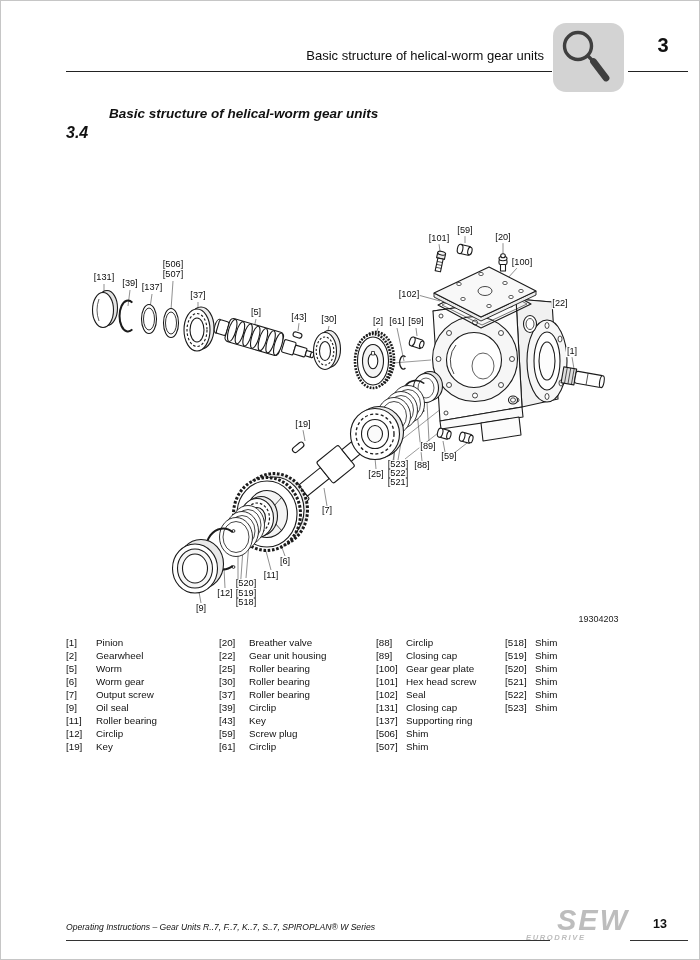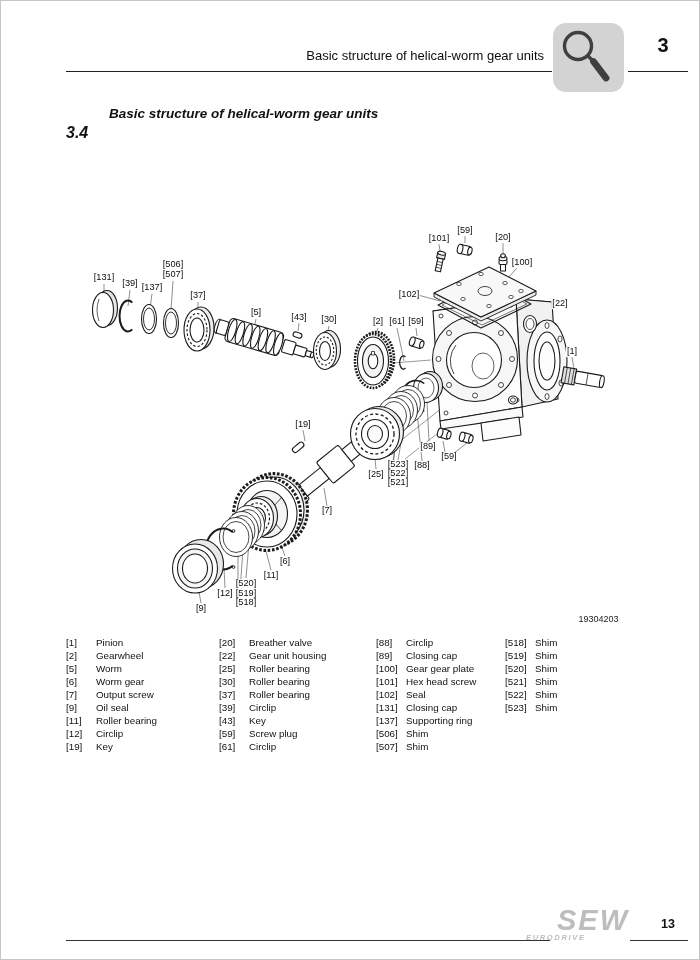--- a/index.html
+++ b/index.html
@@ -34,21 +34,21 @@
   .parts-col.c3{left:439px;}
   .part-row{line-height:12.95px;white-space:nowrap;}
   .part-num{display:inline-block;width:30px;}
 
   
   .foot-text{position:absolute;left:65px;top:921px;font-size:8.6px;font-style:italic;color:#111;}
   .foot-rule-l{left:65px;top:939px;width:484px;height:1px;background:#333;}
   .foot-rule-r{left:629px;top:939px;width:58px;height:1px;background:#333;}
   .logo-sew{position:absolute;left:556px;top:905px;font-size:29px;font-weight:bold;font-style:italic;color:#bdbdbd;letter-spacing:2px;line-height:1;}
   .logo-sub{position:absolute;left:525px;top:932px;font-size:7.6px;font-weight:bold;font-style:italic;color:#bdbdbd;letter-spacing:1.6px;}
-  .foot-page{position:absolute;left:644px;top:916px;width:30px;text-align:right;font-size:12.5px;font-weight:bold;}
+  .foot-page{position:absolute;left:644px;top:916px;width:30px;text-align:center;font-size:12.5px;font-weight:bold;}
 </style>
 </head>
 <body>
 
 <div class="page">
 
   <div class="hdr-sub">Basic structure of helical-worm gear units</div>
   <div class="hdr-iconbox">
     <span>
       <svg width="71" height="69" viewBox="0 0 71 69">
@@ -400,19 +400,20 @@
       <div class="parts-col c3">
         <div class="part-row"><span class="part-num">[518]</span><span class="part-name">Shim</span></div>
         <div class="part-row"><span class="part-num">[519]</span><span class="part-name">Shim</span></div>
         <div class="part-row"><span class="part-num">[520]</span><span class="part-name">Shim</span></div>
         <div class="part-row"><span class="part-num">[521]</span><span class="part-name">Shim</span></div>
         <div class="part-row"><span class="part-num">[522]</span><span class="part-name">Shim</span></div>
         <div class="part-row"><span class="part-num">[523]</span><span class="part-name">Shim</span></div>
       </div>
     </div>
 
+  <div class="foot-text">Operating Instructions – Gear Units R..7, F..7, K..7, S..7, SPIROPLAN® W Series</div>
   <div class="rule foot-rule-l"></div>
   <div class="rule foot-rule-r"></div>
   <div class="logo-sew">SEW</div>
   <div class="logo-sub">EURODRIVE</div>
   <div class="foot-page">13</div>
 
 </div>
 
 </body></html>

